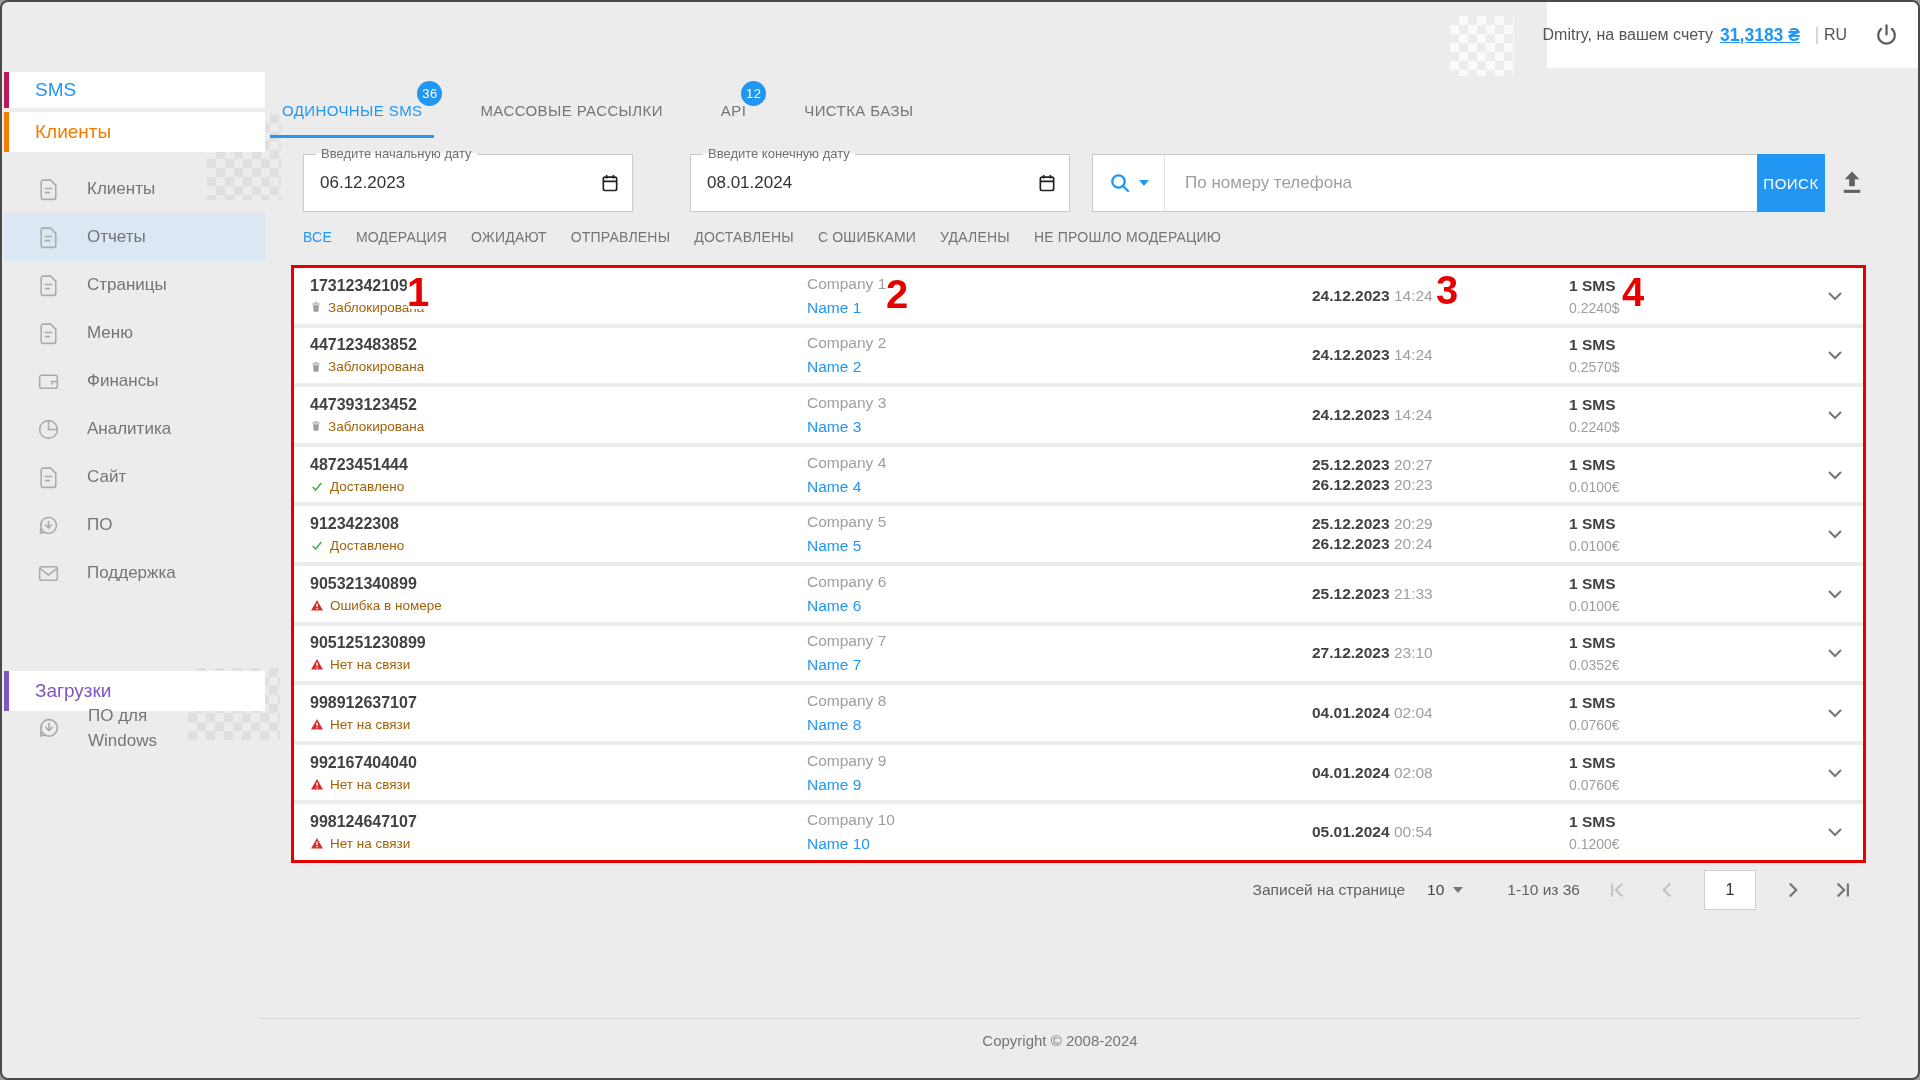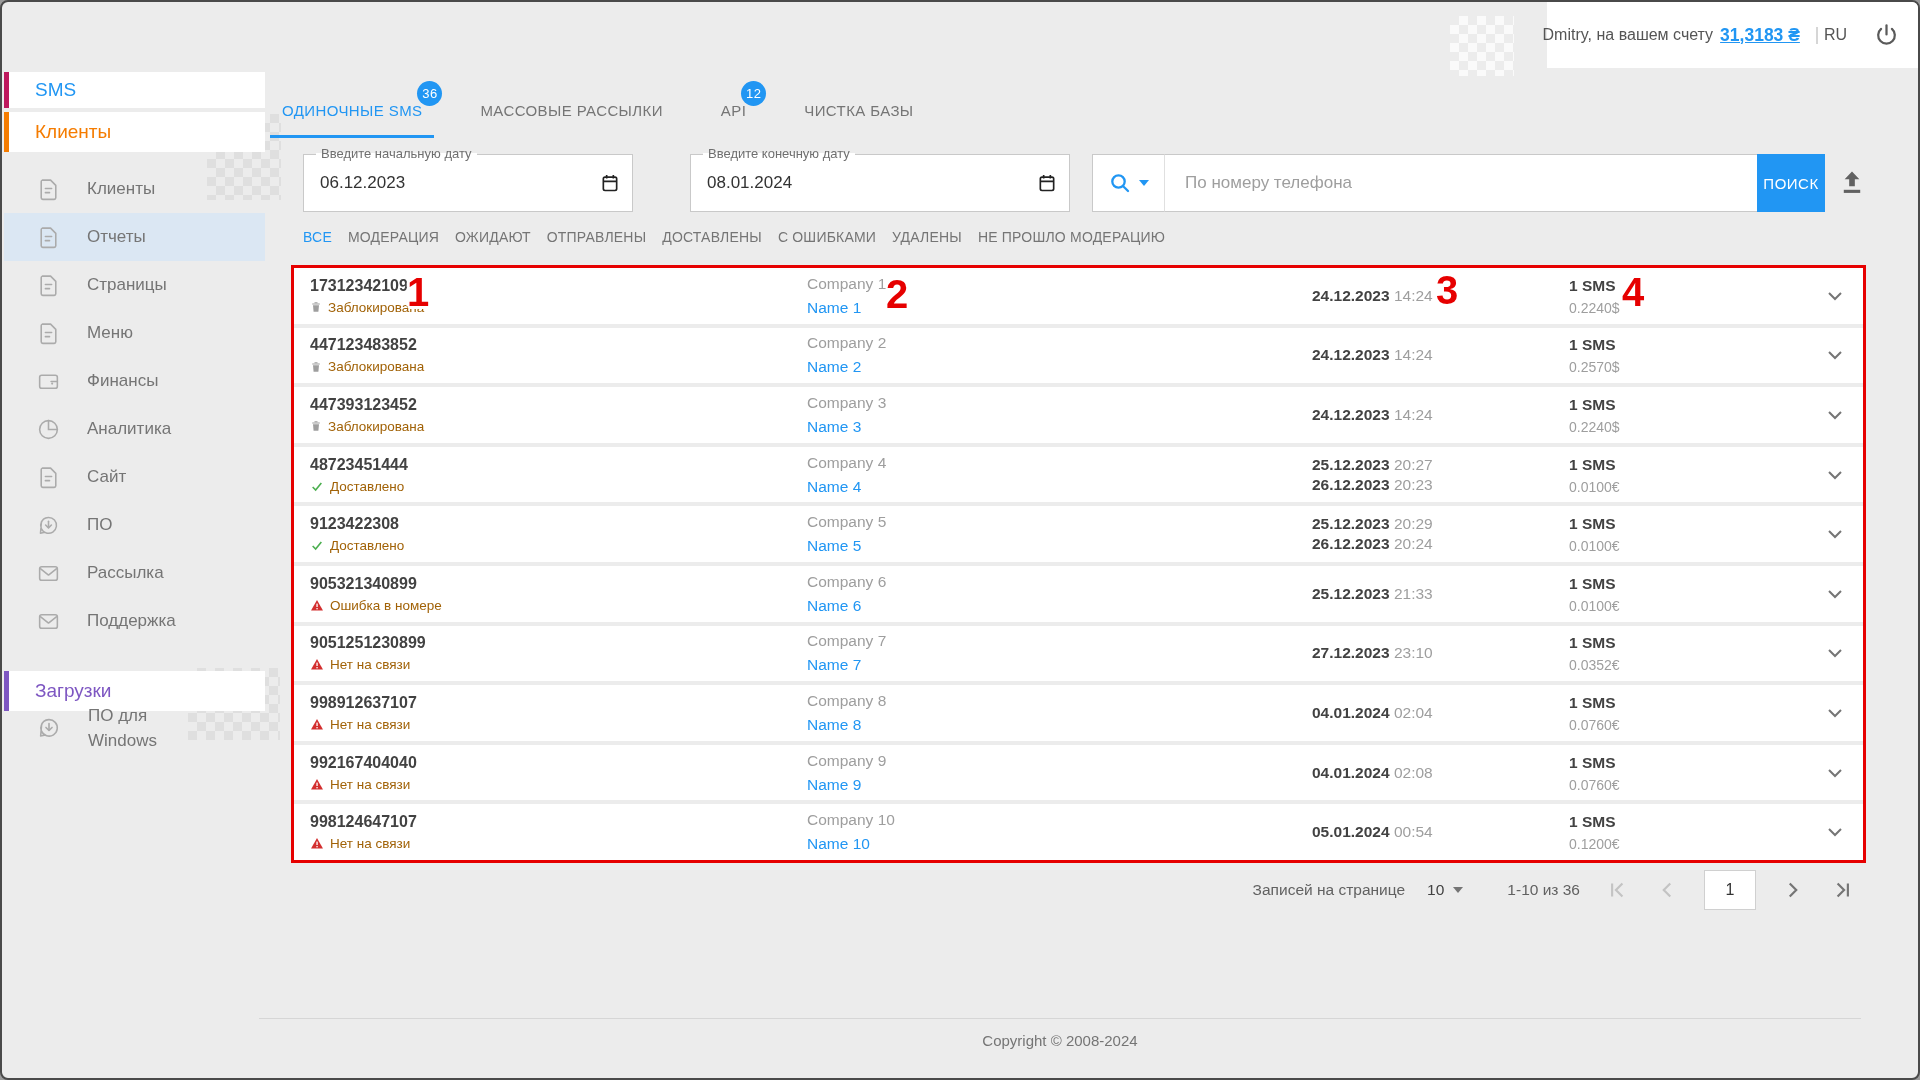--- a/index.html
+++ b/index.html
@@ -52,21 +52,21 @@
   .caret-blue{width:0;height:0;border-left:5px solid transparent;border-right:5px solid transparent;border-top:6px solid #2196f3;}
   .search-input-box{position:absolute;left:1162px;top:152px;width:594px;height:58px;background:#fff;
     border:1px solid #c9c9c9;border-left:1px solid #e0e0e0;box-sizing:border-box;display:flex;align-items:center;}
   .search-input{border:none;outline:none;width:100%;margin:0 18px;font-size:17px;color:#333;
     font-family:"Liberation Sans",sans-serif;background:transparent;}
   .search-input::placeholder{color:#9e9e9e;}
   .search-btn{position:absolute;left:1755px;top:152px;width:68px;height:58px;background:#2196f3;color:#fff;
     border:none;font-size:15px;letter-spacing:.5px;cursor:pointer;font-family:"Liberation Sans",sans-serif;}
   .upload-btn{position:absolute;left:1833px;top:163px;cursor:pointer;display:flex;}
   
-  .chips{position:absolute;left:301px;top:227px;display:flex;gap:16px;}
+  .chips{position:absolute;left:301px;top:227px;display:flex;gap:24px;}
   .chip{font-size:14px;color:#757575;letter-spacing:.2px;cursor:pointer;white-space:nowrap;}
   .chip.active{color:#2196f3;}
   
   .table{position:absolute;left:289px;top:263px;width:1575px;height:598px;border:3px solid #e60000;
     box-sizing:border-box;display:flex;flex-direction:column;gap:4px;background:#ececec;}
   .trow{flex:1;background:#fff;position:relative;}
   .phone-cell{position:absolute;left:16px;top:50%;transform:translateY(-50%);}
   .phone{font-size:16px;font-weight:bold;color:#424242;margin-bottom:5px;}
   .status{font-size:13.5px;color:#a16207;display:flex;align-items:center;gap:6px;}
   .company-cell{position:absolute;left:513px;top:50%;transform:translateY(-50%);}
@@ -200,29 +200,20 @@
         </span>
         <span>ПО</span>
       </div>
       <div class="sb-item">
         <span class="sb-icon">
           <svg width="25" height="25" viewBox="0 0 24 24" fill="none" stroke="#ababab" stroke-width="1.5" stroke-linecap="round" stroke-linejoin="round">
             <rect x="3.5" y="5.5" width="17" height="13" rx="2"></rect>
             <path d="M4.5 7.5 L12 13.5 L19.5 7.5"></path>
           </svg>
         </span>
-        <span>Рассылка</span>
-      </div>
-      <div class="sb-item">
-        <span class="sb-icon">
-          <svg width="25" height="25" viewBox="0 0 24 24" fill="none" stroke="#ababab" stroke-width="1.5" stroke-linecap="round" stroke-linejoin="round">
-            <rect x="3.5" y="5.5" width="17" height="13" rx="2"></rect>
-            <path d="M4.5 7.5 L12 13.5 L19.5 7.5"></path>
-          </svg>
-        </span>
         <span>Поддержка</span>
       </div>
     </div>
   <div class="sec sec-downloads">Загрузки</div>
   <div class="sb-dl">
     <span class="sb-icon">
       <svg width="26" height="26" viewBox="0 0 24 24" fill="none" stroke="#ababab" stroke-width="1.5" stroke-linecap="round" stroke-linejoin="round">
         <path d="M12 4 a8 8 0 1 1 -7 4.5 L4 20 l4.5 -1 A8 8 0 0 1 12 4 Z" transform="scale(0.95) translate(0.5,0.5)"></path>
         <path d="M12 8 v6"></path>
           <path d="M9.2 11.5 L12 14.3 L14.8 11.5"></path>

